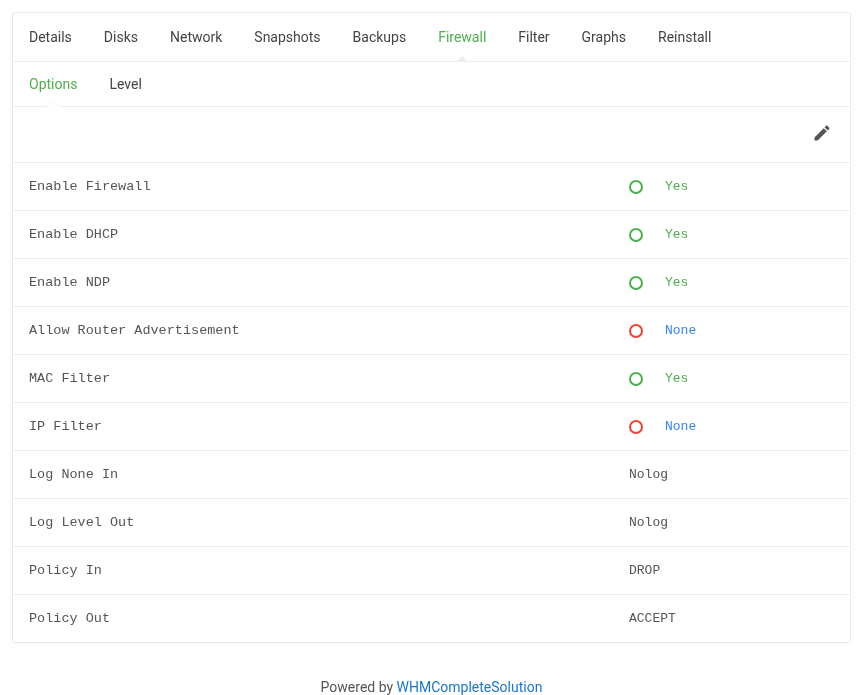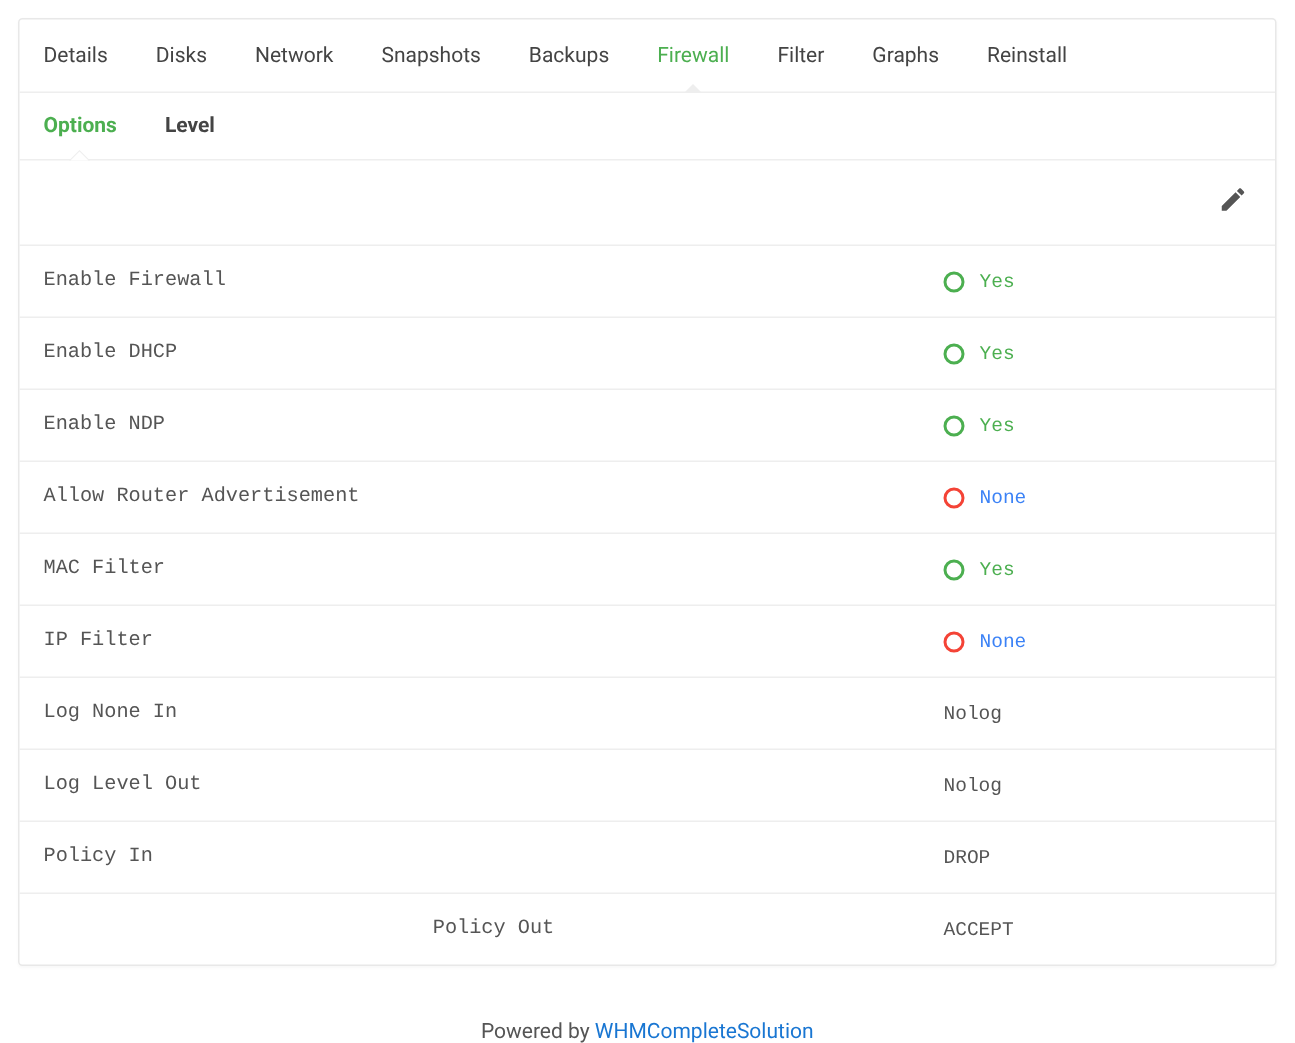--- a/index.html
+++ b/index.html
@@ -56,21 +56,20 @@
       border-bottom: 1px solid #eee;
       padding: 0;
       position: relative;
     }
     .sub-tab {
       padding: 14px 16px;
       color: #444;
       cursor: pointer;
       position: relative;
       font-size: 14px;
-      font-weight: bold;
     }
     .sub-tab.active {
       color: #4CAF50;
     }
     .sub-tab.active::after {
       content: '';
       position: absolute;
       bottom: -1px;
       left: 50%;
       transform: translateX(-50%);
@@ -107,31 +106,30 @@
     }
     .option-row {
       display: flex;
       padding: 16px 16px;
       border-bottom: 1px solid #eee;
       align-items: center;
       font-family: Liberation Mono, monospace;
     }
     .option-row:last-child {
       border-bottom: none;
-      text-align: center;
     }
     .option-label {
       flex: 0 0 600px;
       color: #555;
       font-size: 13.5px;
     }
     .option-value {
       display: flex;
       align-items: center;
-      gap: 10px;
+      gap: 22px;
       font-size: 13px;
     }
     .status-icon {
       width: 14px;
       height: 14px;
       border-radius: 50%;
       border: 2.5px solid;
       display: inline-block;
     }
     .status-yes .status-icon {

